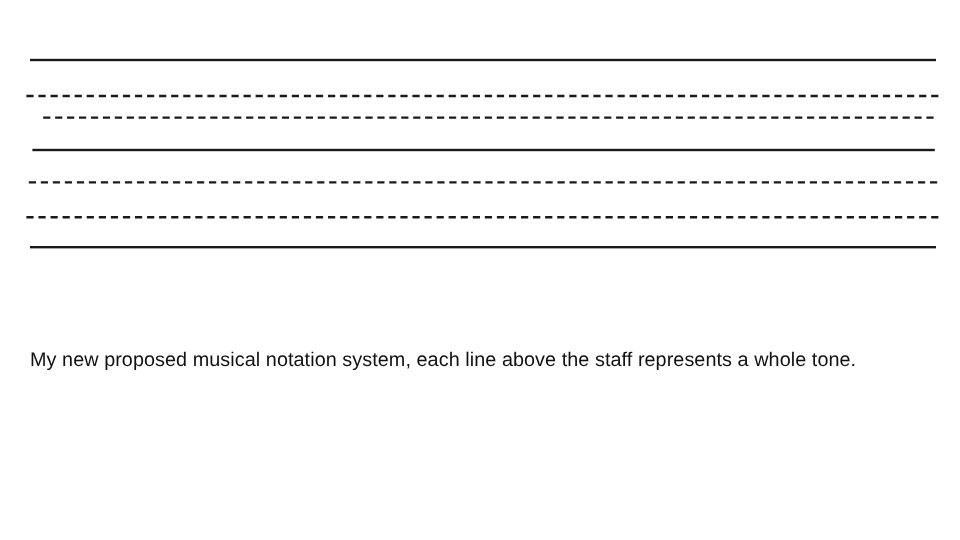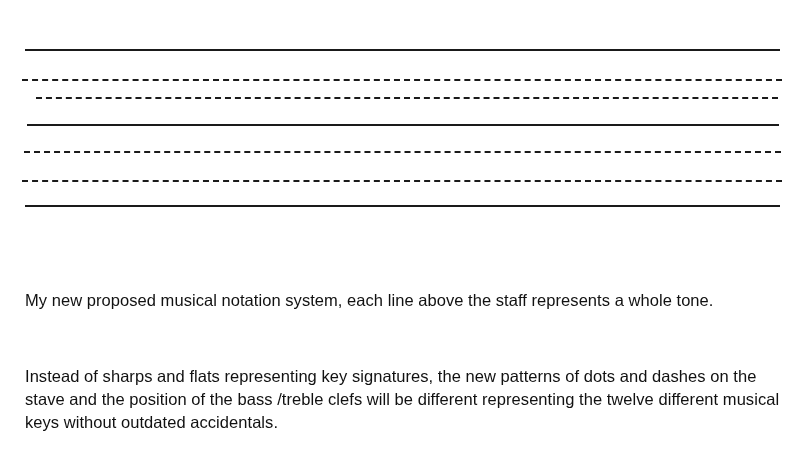--- a/index.html
+++ b/index.html
@@ -64,15 +64,14 @@
       <div class="staff-line line-dashed" style="left: 22px; top: 79px; width: 760px; border-top-width: 2.5px;"></div>
       <div class="staff-line line-dashed" style="left: 36px; top: 97px; width: 742px; border-top-width: 2.5px;"></div>
       <div class="staff-line line-solid" style="left: 27px; top: 124px; width: 752px; border-top-width: 2.5px;"></div>
       <div class="staff-line line-dashed" style="left: 24px; top: 151px; width: 757px; border-top-width: 2.5px;"></div>
       <div class="staff-line line-dashed" style="left: 22px; top: 180px; width: 760px; border-top-width: 2.5px;"></div>
       <div class="staff-line line-solid" style="left: 25px; top: 205px; width: 755px; border-top-width: 2.5px;"></div>
     </div>
 
   <p class="text-block para-1">My new proposed musical notation system, each line above the staff represents a whole tone.</p>
 
-  <p class="text-block para-2">Instead of sharps and flats representing key signatures, the new patterns of dots and dashes on the stave and the position of the bass /treble clefs will be different representing the twelve different musical keys without outdated accidentals.</p>
 
 </div>
 
 </body></html>

